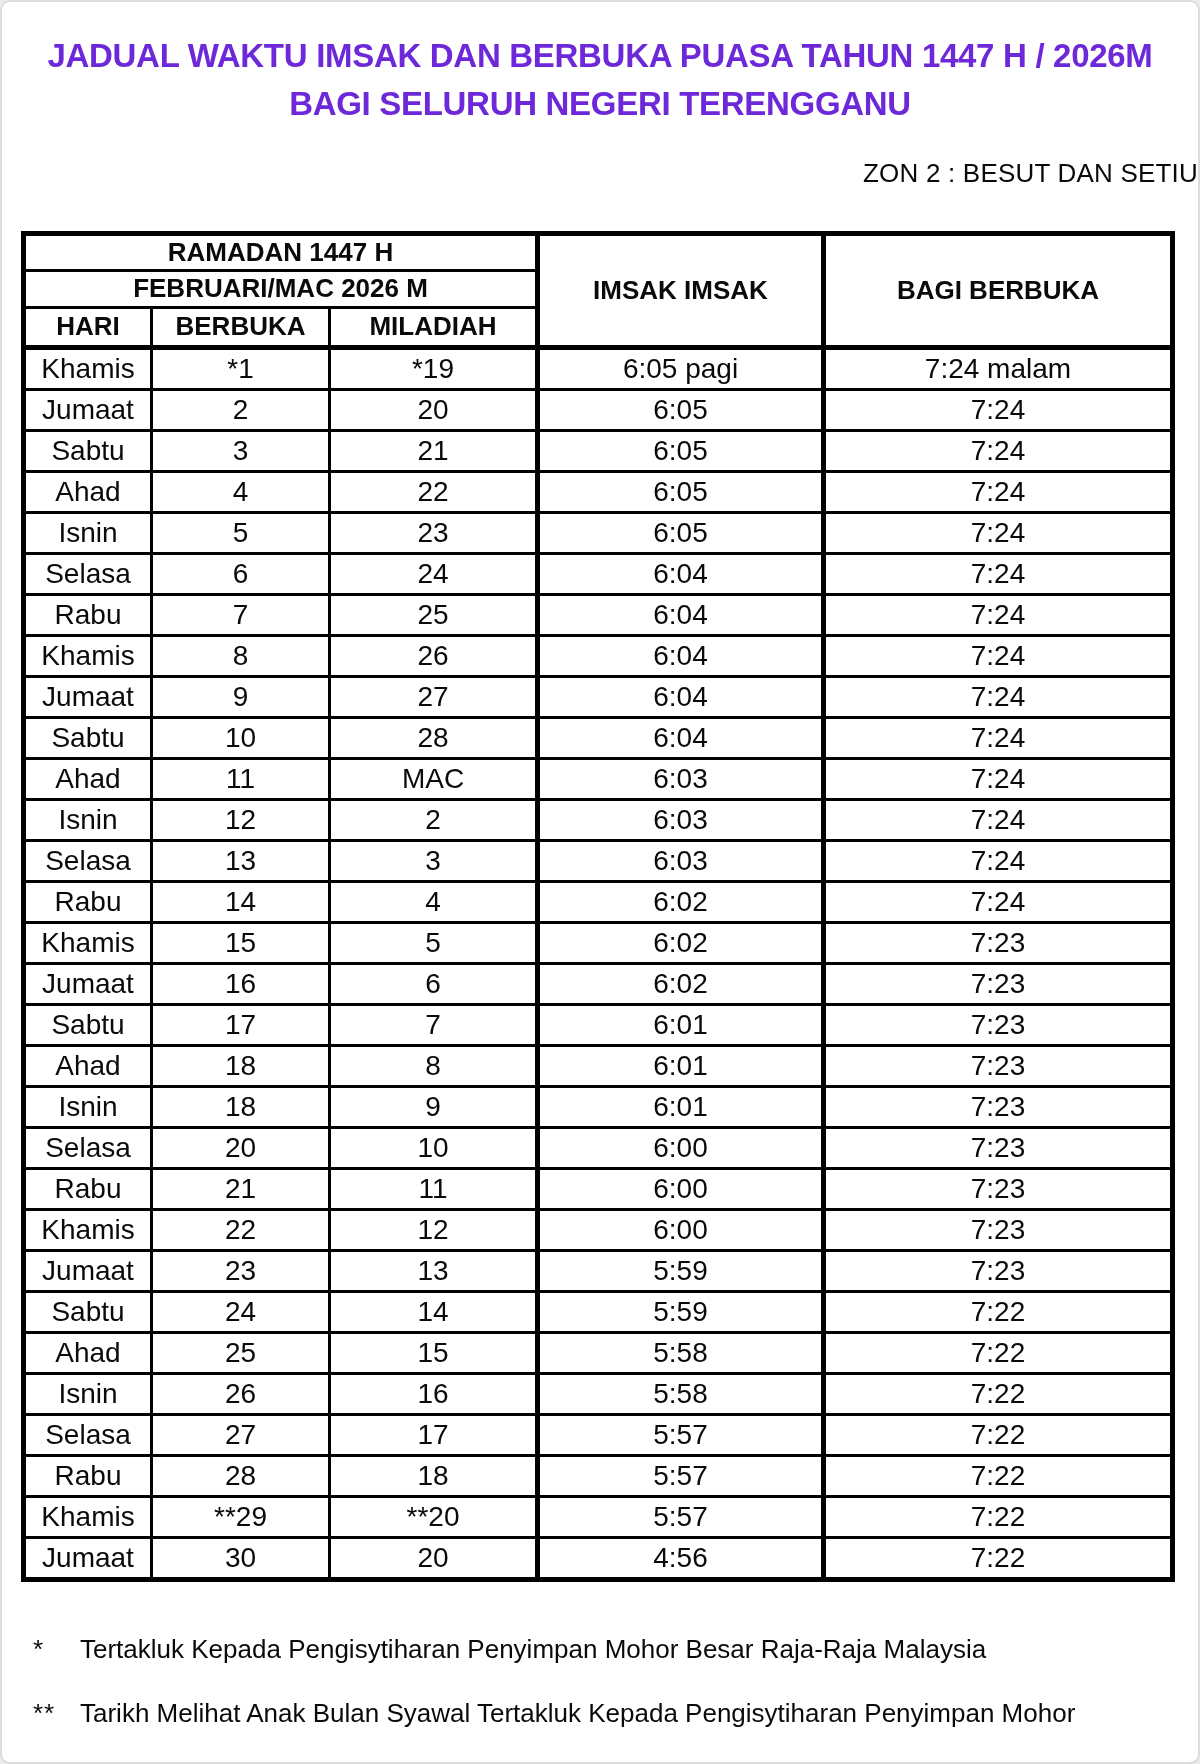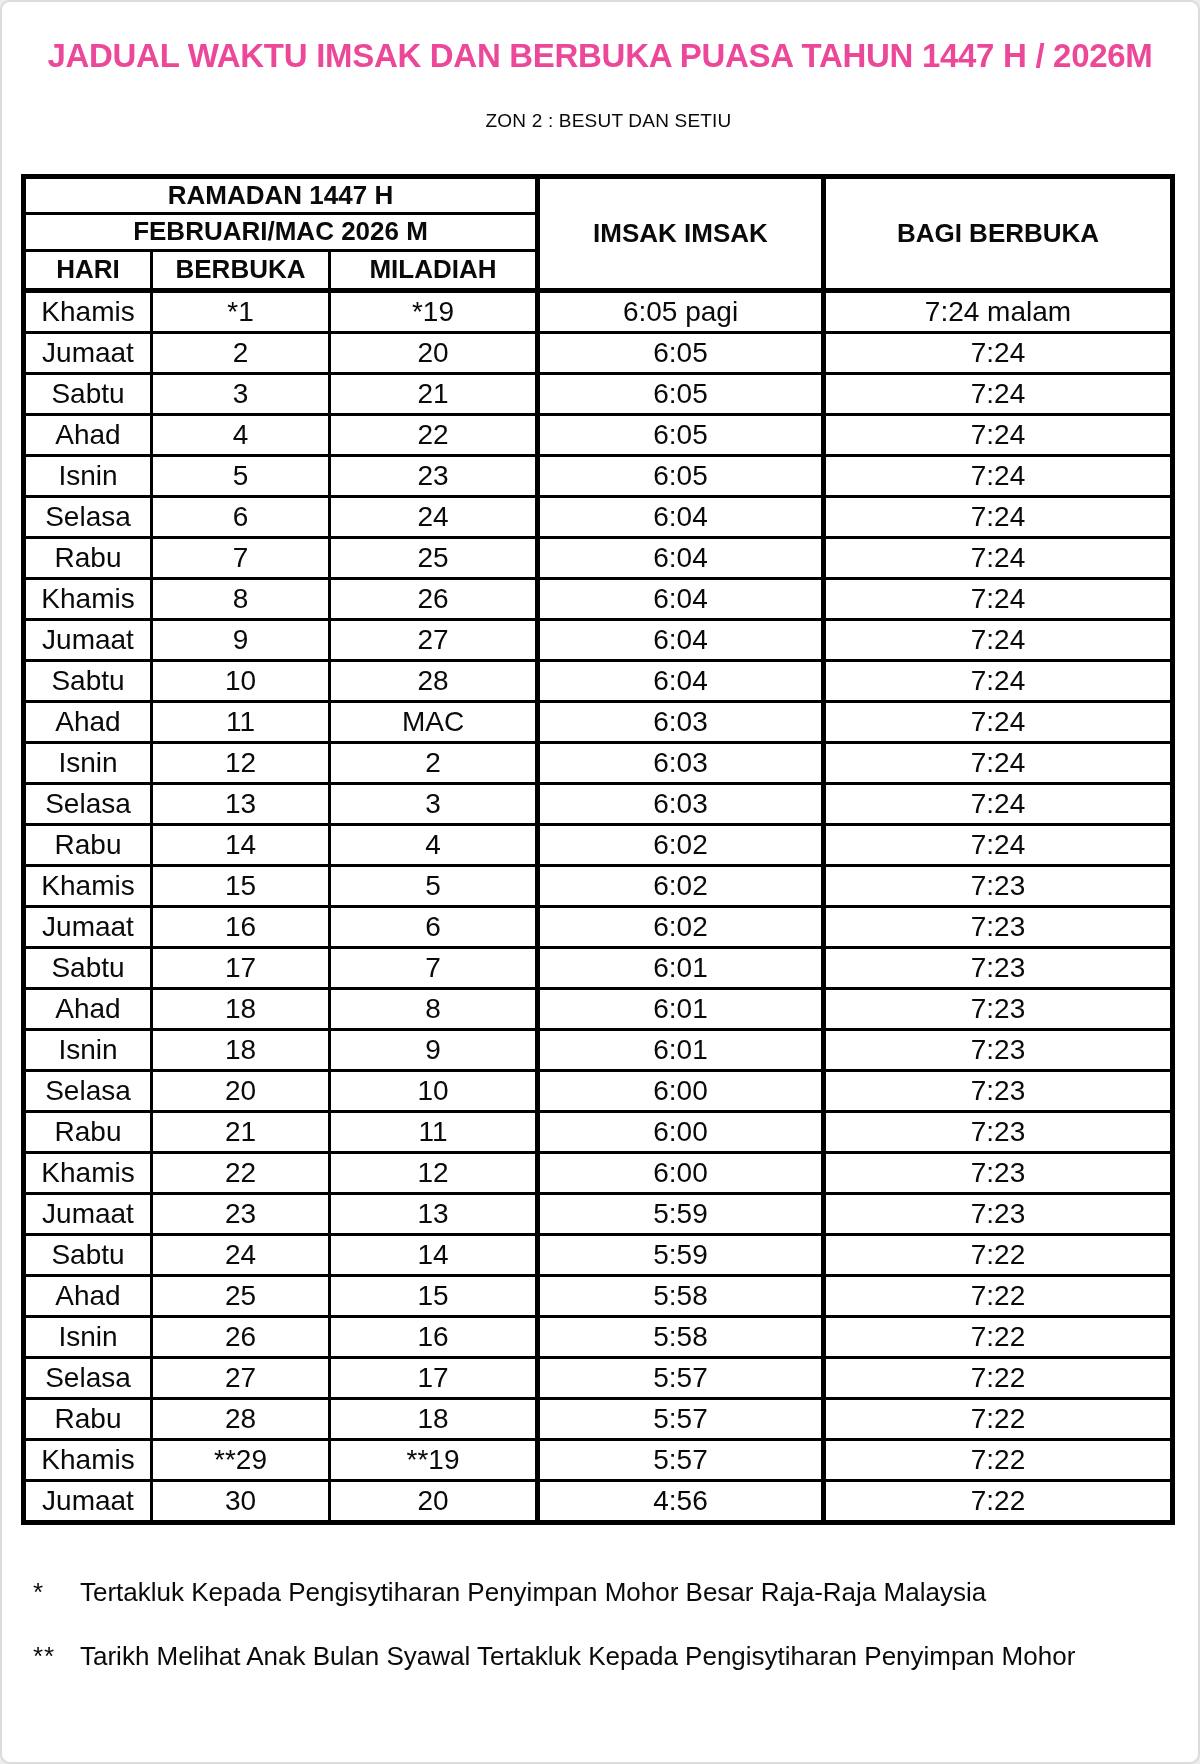--- a/index.html
+++ b/index.html
@@ -20,26 +20,26 @@
     padding-top: 30px;
     overflow: hidden;
   }
   .title {
     margin: 0;
     text-align: center;
     font-size: 33px;
     font-weight: bold;
     line-height: 1.45;
     letter-spacing: -0.3px;
-    color: #ec4899;
+    color: #6d28d9;
   }
   .zone {
     margin-top: 30px;
-    text-align: center;
-    font-size: 19px;
+    text-align: right;
+    font-size: 26px;
     letter-spacing: 0.2px;
     padding-left: 17px;
   }
   table.timetable {
     border-collapse: collapse;
     table-layout: fixed;
     width: 1149px;
     margin: 42px 0 0 19px;
     border: 5px solid #000;
     padding-left: 48px;
@@ -84,20 +84,21 @@
   }
   .footnote .fn-text { flex: 1; }
 </style>
 </head>
 <body>
 
 <div class="page">
 
   <h1 class="title">
     <span>JADUAL WAKTU IMSAK DAN BERBUKA PUASA TAHUN 1447 H / 2026M</span><br>
+    <span>BAGI SELURUH NEGERI TERENGGANU</span>
   </h1>
 
   <div class="zone">ZON 2 : BESUT DAN SETIU</div>
 
   <table class="timetable">
     <colgroup>
       <col style="width:128px">
       <col style="width:178px">
       <col style="width:208px">
       <col style="width:286px">
@@ -311,21 +312,21 @@
         <tr>
           <td>Rabu</td>
           <td>28</td>
           <td>18</td>
           <td class="sep">5:57</td>
           <td class="sep">7:22</td>
         </tr>
         <tr>
           <td>Khamis</td>
           <td>**29</td>
-          <td>**19</td>
+          <td>**20</td>
           <td class="sep">5:57</td>
           <td class="sep">7:22</td>
         </tr>
         <tr>
           <td>Jumaat</td>
           <td>30</td>
           <td>20</td>
           <td class="sep">4:56</td>
           <td class="sep">7:22</td>
         </tr>

